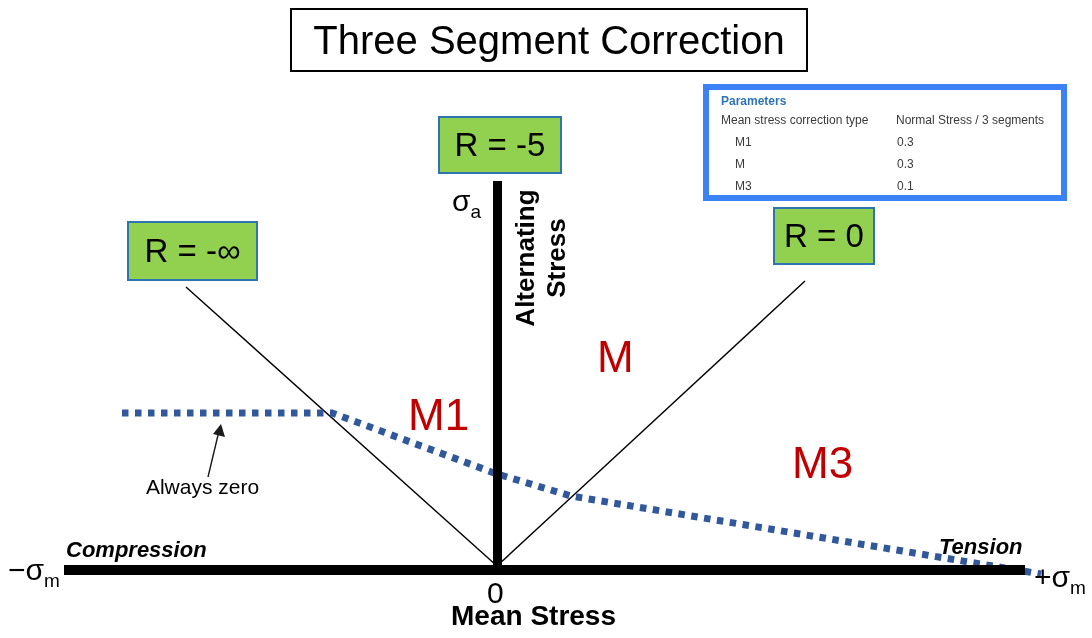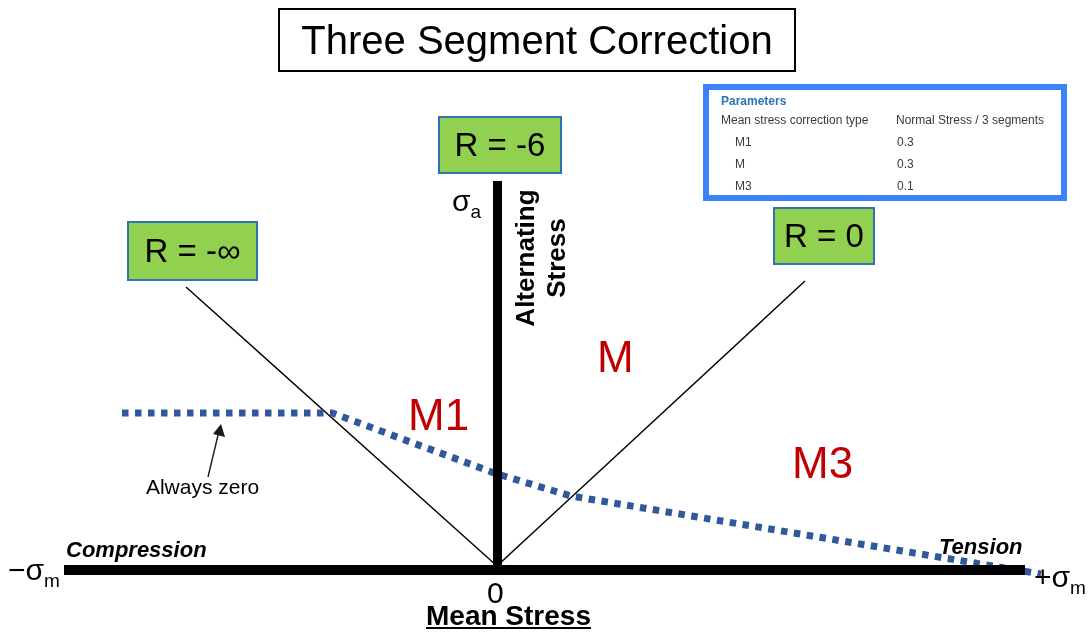--- a/index.html
+++ b/index.html
@@ -4,21 +4,21 @@
 <style>
   html,body{margin:0;padding:0;background:#fff;}
   .stage{
     position:relative;width:1092px;height:638px;background:#ffffff;
     font-family:"Liberation Sans", sans-serif;overflow:hidden;color:#000;
   }
   .abs{position:absolute;}
   svg.geo{position:absolute;left:0;top:0;width:1092px;height:638px;}
 
   .title-box{
-    left:278px;top:8px;width:514px;height:60px;
+    left:290px;top:8px;width:514px;height:60px;
     border:2px solid #000;background:#fff;
     display:flex;align-items:center;justify-content:center;
     font-size:40px;letter-spacing:0px;white-space:nowrap;
   }
 
   .params{
     left:703px;top:84px;width:352px;height:105px;
     border:6px solid #3b82f6;background:#fff;font-size:12px;color:#3a3a3a;
   }
   .params .p-title{position:absolute;left:12px;top:4px;font-weight:bold;color:#2E75B6;}
@@ -49,21 +49,21 @@
   .sig-neg{left:8px;top:553px;}
   .sig-pos{left:1034px;top:560px;text-align:center;}
 
   .alt-stress{
     left:462px;top:226px;width:160px;height:64px;
     transform:rotate(-90deg);
     text-align:center;font-weight:bold;font-size:26px;line-height:31px;white-space:nowrap;
   }
 
   .origin0{left:487px;top:576px;font-size:30px;}
-  .mean-stress{left:426px;top:600px;width:190px;text-align:left;font-weight:bold;font-size:28px;white-space:nowrap;text-decoration:underline;}
+  .mean-stress{left:426px;top:600px;width:190px;text-align:right;font-weight:bold;font-size:28px;white-space:nowrap;}
   .region{font-weight:bold;font-style:italic;font-size:22px;white-space:nowrap;}
   .compression{left:66px;top:537px;}
   .tension{left:939px;top:534px;}
   .zero-slope{left:140px;top:474px;width:125px;text-align:center;font-size:21px;line-height:26px;}
 </style>
 </head>
 <body>
 
 <div class="stage">
 
@@ -93,21 +93,21 @@
       <span class="t">M</span>
       <span class="v">0.3</span>
     </div>
     <div class="p-r r2">
       <span class="t">M3</span>
       <span class="v">0.1</span>
     </div>
   </div>
 
   <div class="abs gbox b1">
-    <span>R = -6</span>
+    <span>R = -5</span>
   </div>
   <div class="abs gbox binf">
     <span>R = -∞</span>
   </div>
   <div class="abs gbox b0">
     <span>R = 0</span>
   </div>
 
   <div class="abs redlab m1">M1</div>
   <div class="abs redlab m">M</div>

